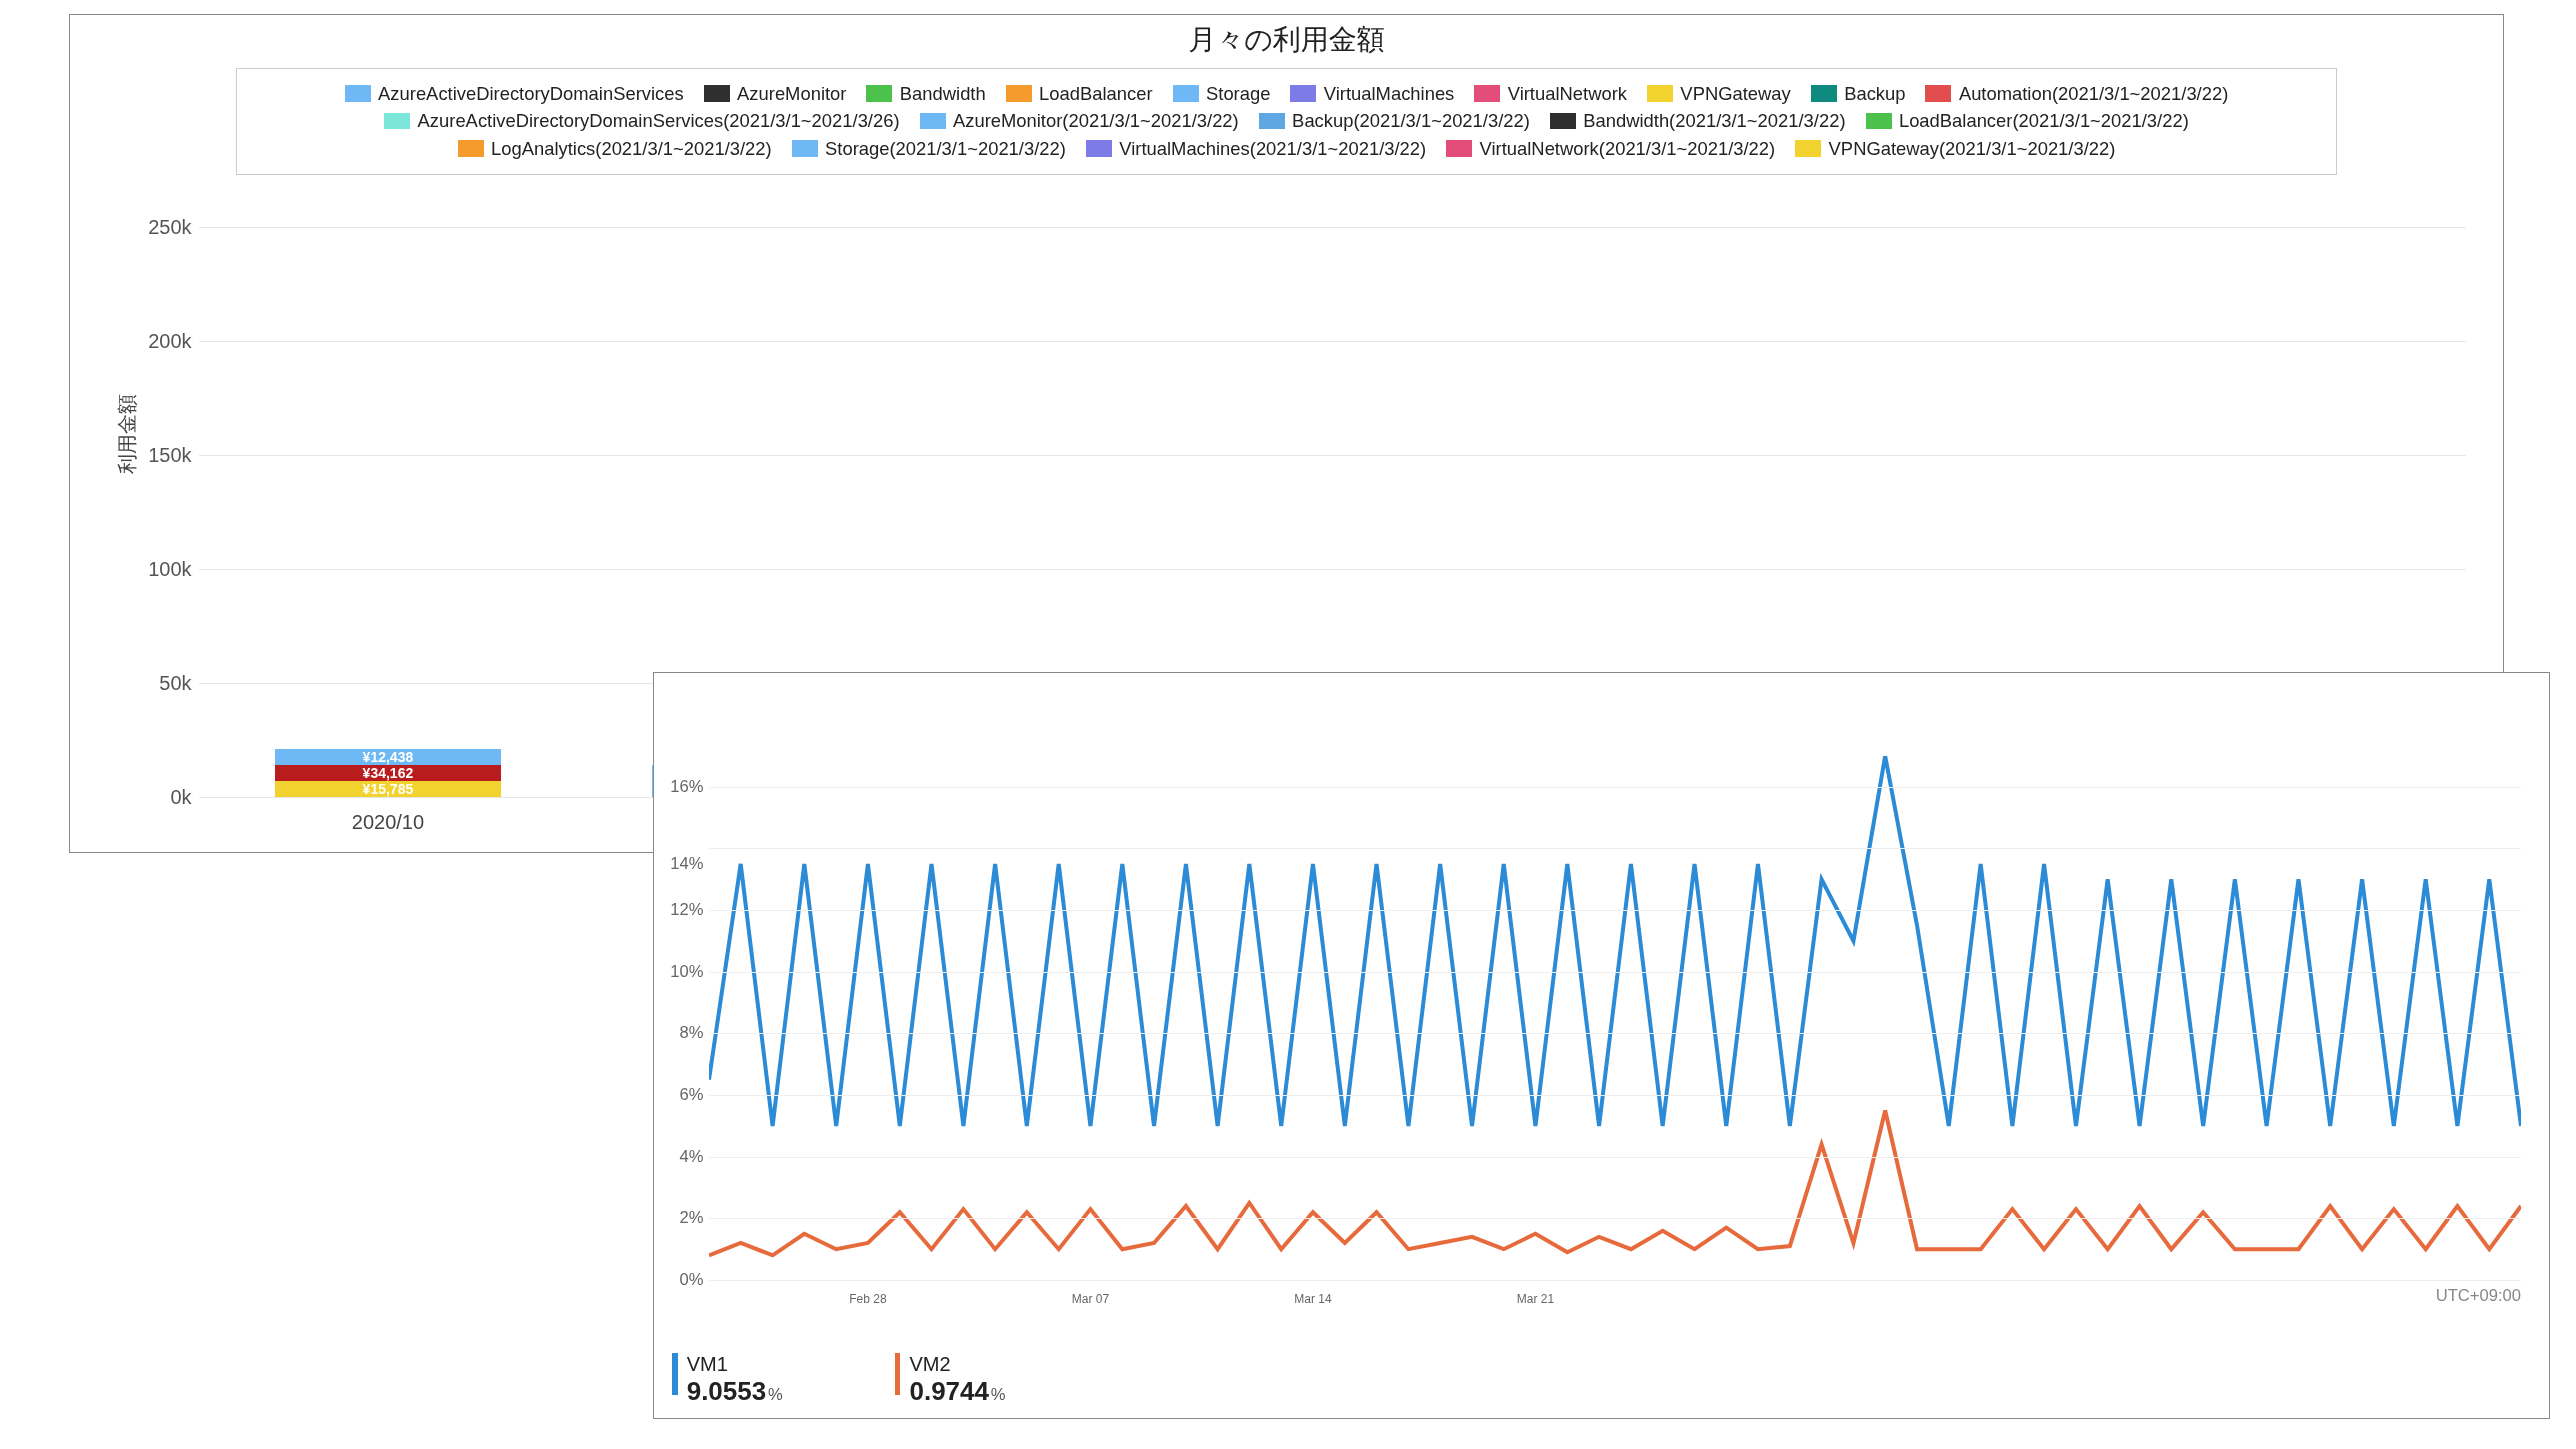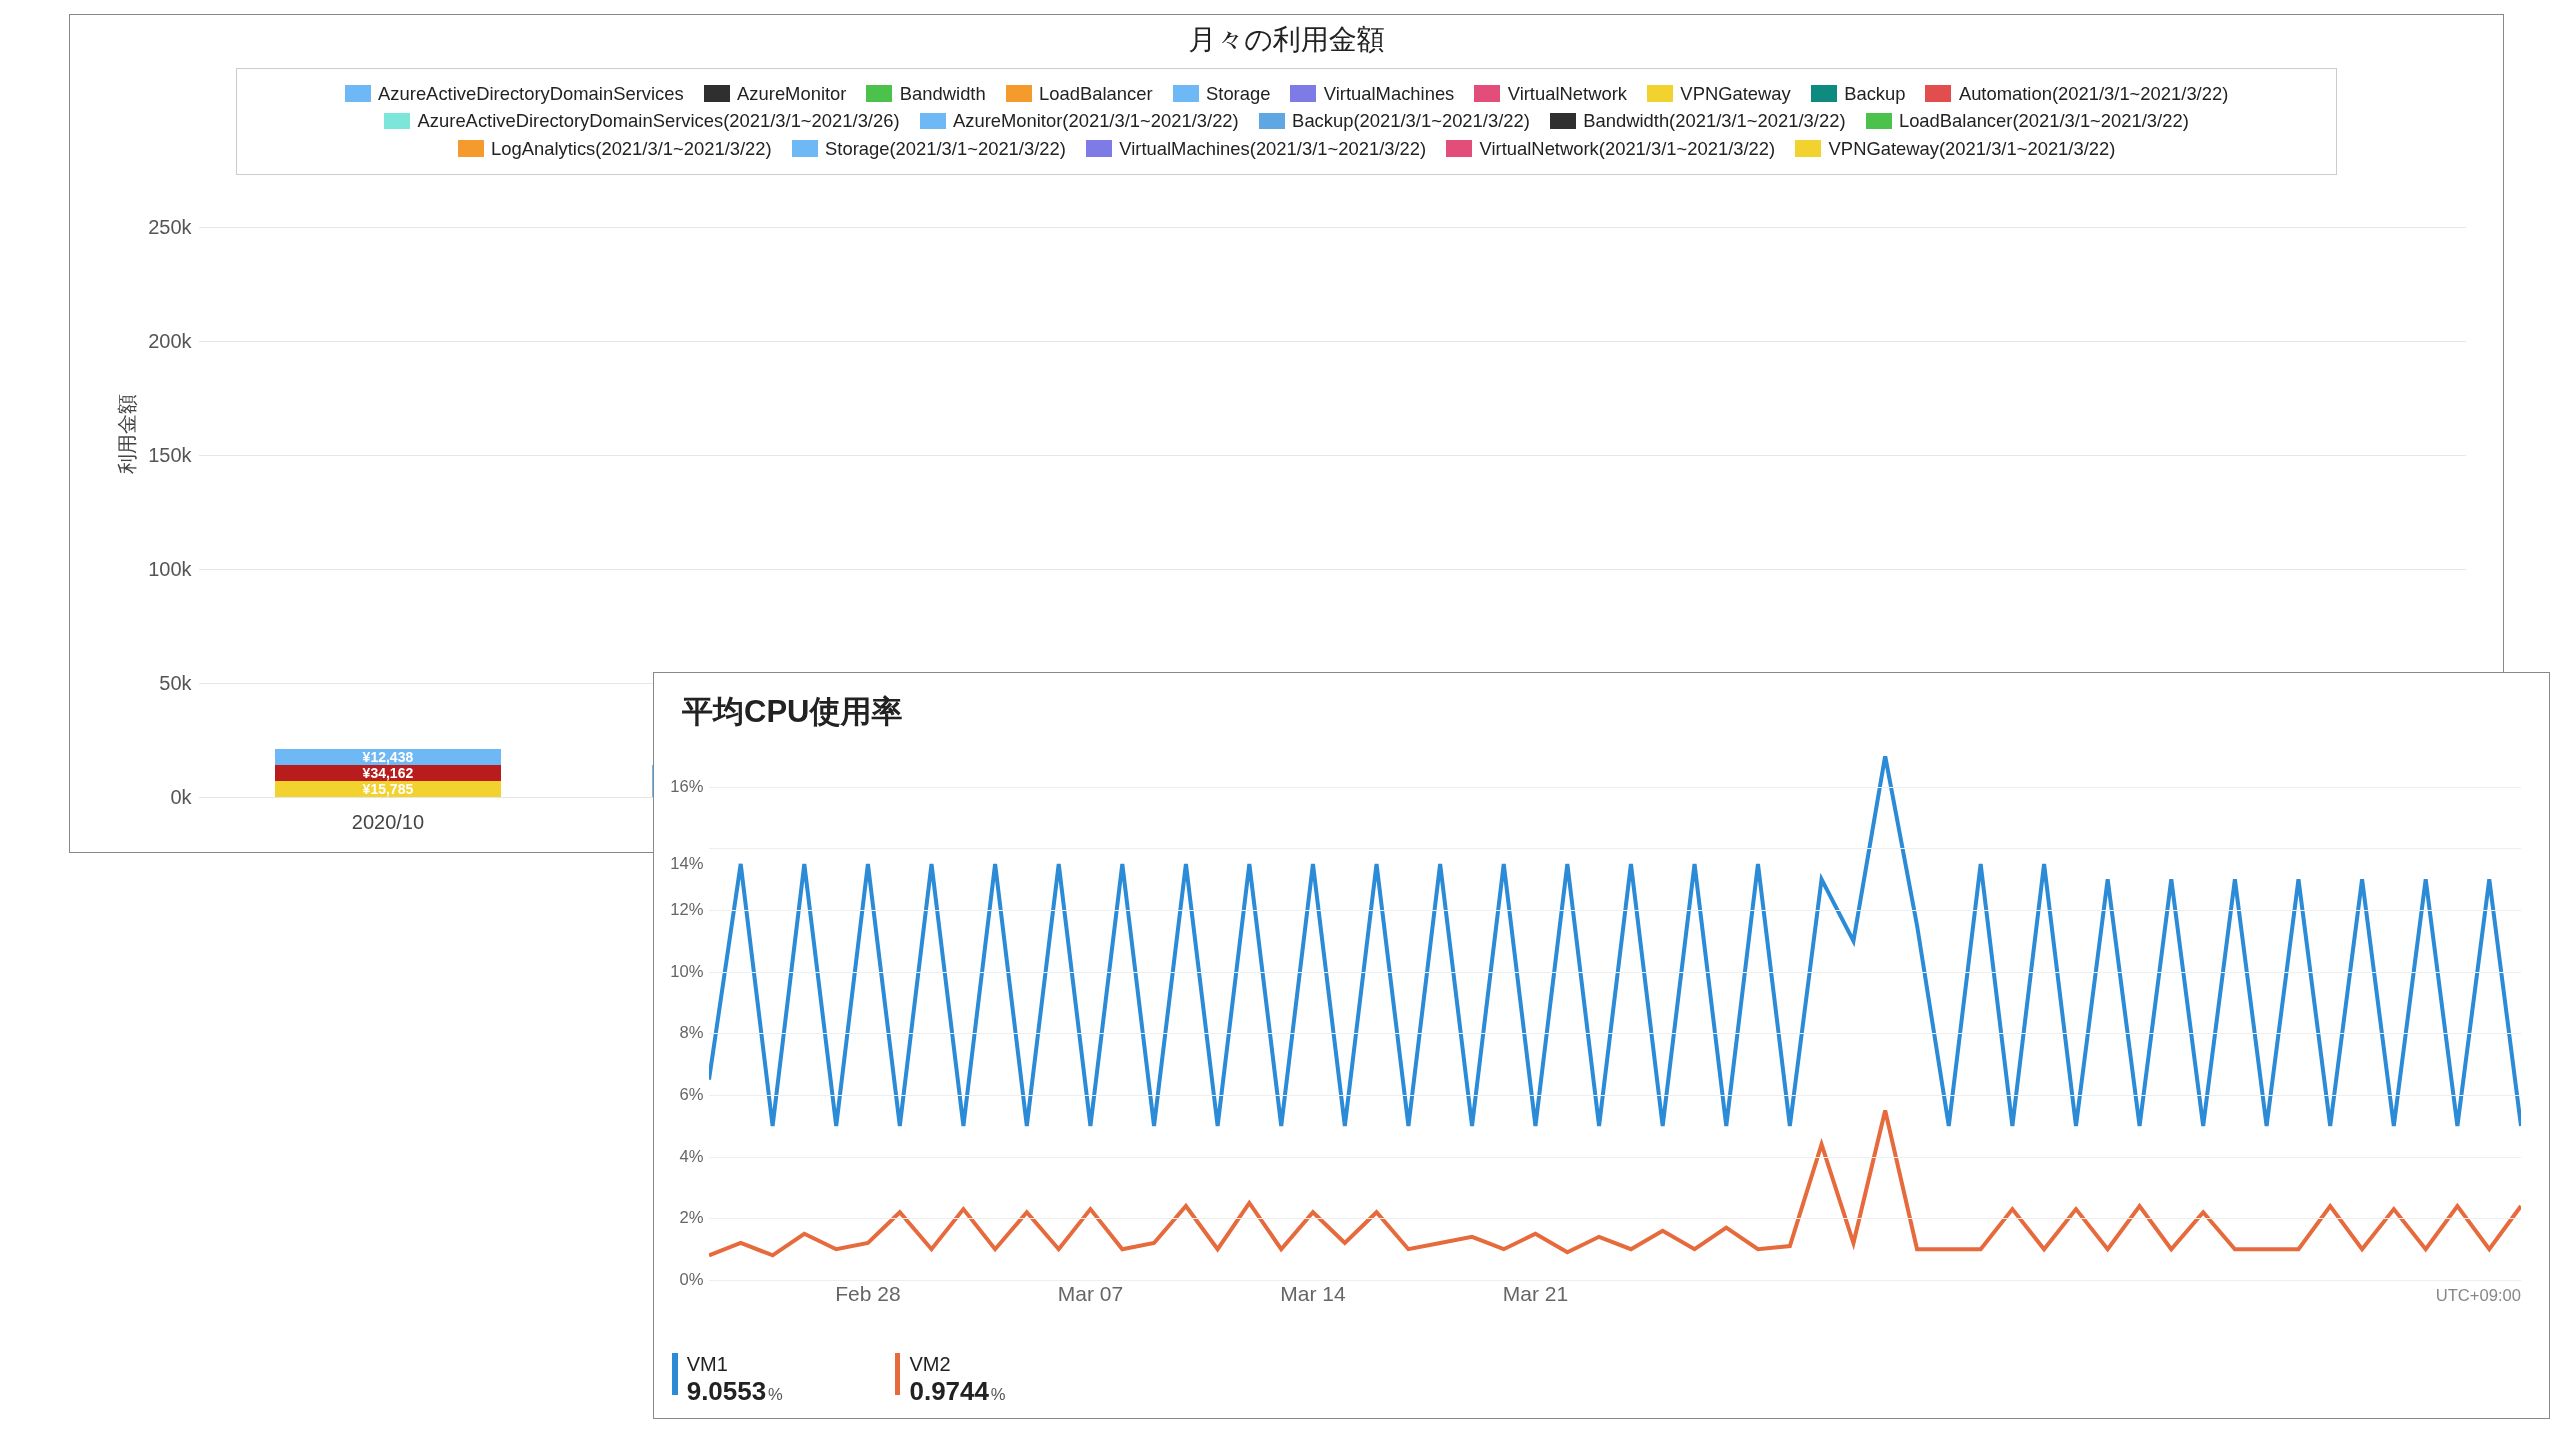--- a/index.html
+++ b/index.html
@@ -17,21 +17,21 @@
   .ytick{position:absolute;right:100%;padding-right:7.4px;font-size:20px;color:#555;transform:translateY(-50%)}
   .grid{position:absolute;left:0;right:0;height:0;border-top:0.9px solid #e6e6e6}
   .bars{position:absolute;inset:0;display:flex}
   .col{flex:1;position:relative}
   .stack{position:absolute;left:20%;right:20%;bottom:0}
   .seg{width:100%;display:flex;align-items:center;justify-content:center;color:#fff;font-weight:700;font-size:14px;overflow:hidden}
   .xlab{position:absolute;left:0;right:0;bottom:-37px;text-align:center;font-size:20px;color:#444}
   .lplot{position:absolute;left:55px;right:28px;top:83px;bottom:138px}
   .lytick{position:absolute;right:100%;padding-right:5.5px;font-size:16.6px;color:#666;transform:translateY(-50%)}
   .lgrid{position:absolute;left:0;right:0;height:0;border-top:0.9px solid #eee}
-  .lxlab{position:absolute;bottom:-26px;transform:translateX(-50%);font-size:21px;color:#666}
+  .lxlab{position:absolute;bottom:-26px;transform:translateX(-50%);font-size:12px;color:#666}
   svg.line{position:absolute;inset:0;width:100%;height:100%}
   .metrics{position:absolute;left:18px;bottom:11px;display:flex;gap:112px;font-size:20px}
   .metric{display:flex;align-items:flex-start;gap:9.2px}
   .mbar{width:5.5px;height:42px}
   .mtext strong{display:block;font-weight:400}
   .mtext .val{font-size:26px;font-weight:600}
   .mtext .pct{font-size:16.6px;color:#555;padding-left:1.8px}
   .tz{position:absolute;right:28px;bottom:112px;font-size:16.6px;color:#888}
 </style>
 </head>
@@ -191,21 +191,20 @@
         <div class="grid" style="top: 40%;"></div>
         <div class="ytick" style="top: 40%;">150k</div>
         <div class="grid" style="top: 20%;"></div>
         <div class="ytick" style="top: 20%;">200k</div>
         <div class="grid" style="top: 0%;"></div>
         <div class="ytick" style="top: 0%;">250k</div>
       </div>
   </div>
 
   <div class="panel panel-line">
-    <div class="title-line">平均CPU使用率</div>
     <div class="lplot" id="linePlot">
       <svg class="line" id="lineSvg" preserveAspectRatio="none" viewBox="0 0 1000 1000">
           <path d="M0.0 617.6 L17.5 205.9 L35.1 705.9 L52.6 205.9 L70.2 705.9 L87.7 205.9 L105.3 705.9 L122.8 205.9 L140.4 705.9 L157.9 205.9 L175.4 705.9 L193.0 205.9 L210.5 705.9 L228.1 205.9 L245.6 705.9 L263.2 205.9 L280.7 705.9 L298.2 205.9 L315.8 705.9 L333.3 205.9 L350.9 705.9 L368.4 205.9 L386.0 705.9 L403.5 205.9 L421.1 705.9 L438.6 205.9 L456.1 705.9 L473.7 205.9 L491.2 705.9 L508.8 205.9 L526.3 705.9 L543.9 205.9 L561.4 705.9 L578.9 205.9 L596.5 705.9 L614.0 235.3 L631.6 352.9 L649.1 0.0 L666.7 323.5 L684.2 705.9 L701.8 205.9 L719.3 705.9 L736.8 205.9 L754.4 705.9 L771.9 235.3 L789.5 705.9 L807.0 235.3 L824.6 705.9 L842.1 235.3 L859.6 705.9 L877.2 235.3 L894.7 705.9 L912.3 235.3 L929.8 705.9 L947.4 235.3 L964.9 705.9 L982.5 235.3 L1000.0 705.9" fill="none" stroke="#2b8bd6" stroke-width="4" vector-effect="non-scaling-stroke"></path>
           <path d="M0.0 952.9 L17.5 929.4 L35.1 952.9 L52.6 911.8 L70.2 941.2 L87.7 929.4 L105.3 870.6 L122.8 941.2 L140.4 864.7 L157.9 941.2 L175.4 870.6 L193.0 941.2 L210.5 864.7 L228.1 941.2 L245.6 929.4 L263.2 858.8 L280.7 941.2 L298.2 852.9 L315.8 941.2 L333.3 870.6 L350.9 929.4 L368.4 870.6 L386.0 941.2 L403.5 929.4 L421.1 917.6 L438.6 941.2 L456.1 911.8 L473.7 947.1 L491.2 917.6 L508.8 941.2 L526.3 905.9 L543.9 941.2 L561.4 900.0 L578.9 941.2 L596.5 935.3 L614.0 741.2 L631.6 929.4 L649.1 676.5 L666.7 941.2 L684.2 941.2 L701.8 941.2 L719.3 864.7 L736.8 941.2 L754.4 864.7 L771.9 941.2 L789.5 858.8 L807.0 941.2 L824.6 870.6 L842.1 941.2 L859.6 941.2 L877.2 941.2 L894.7 858.8 L912.3 941.2 L929.8 864.7 L947.4 941.2 L964.9 858.8 L982.5 941.2 L1000.0 858.8" fill="none" stroke="#e66a3c" stroke-width="4" vector-effect="non-scaling-stroke"></path>
         </svg>
     <div class="lgrid" style="top: 100%;"></div>
         <div class="lytick" style="top: 100%;">0%</div>
         <div class="lgrid" style="top: 88.2353%;"></div>
         <div class="lytick" style="top: 88.2353%;">2%</div>
         <div class="lgrid" style="top: 76.4706%;"></div>

